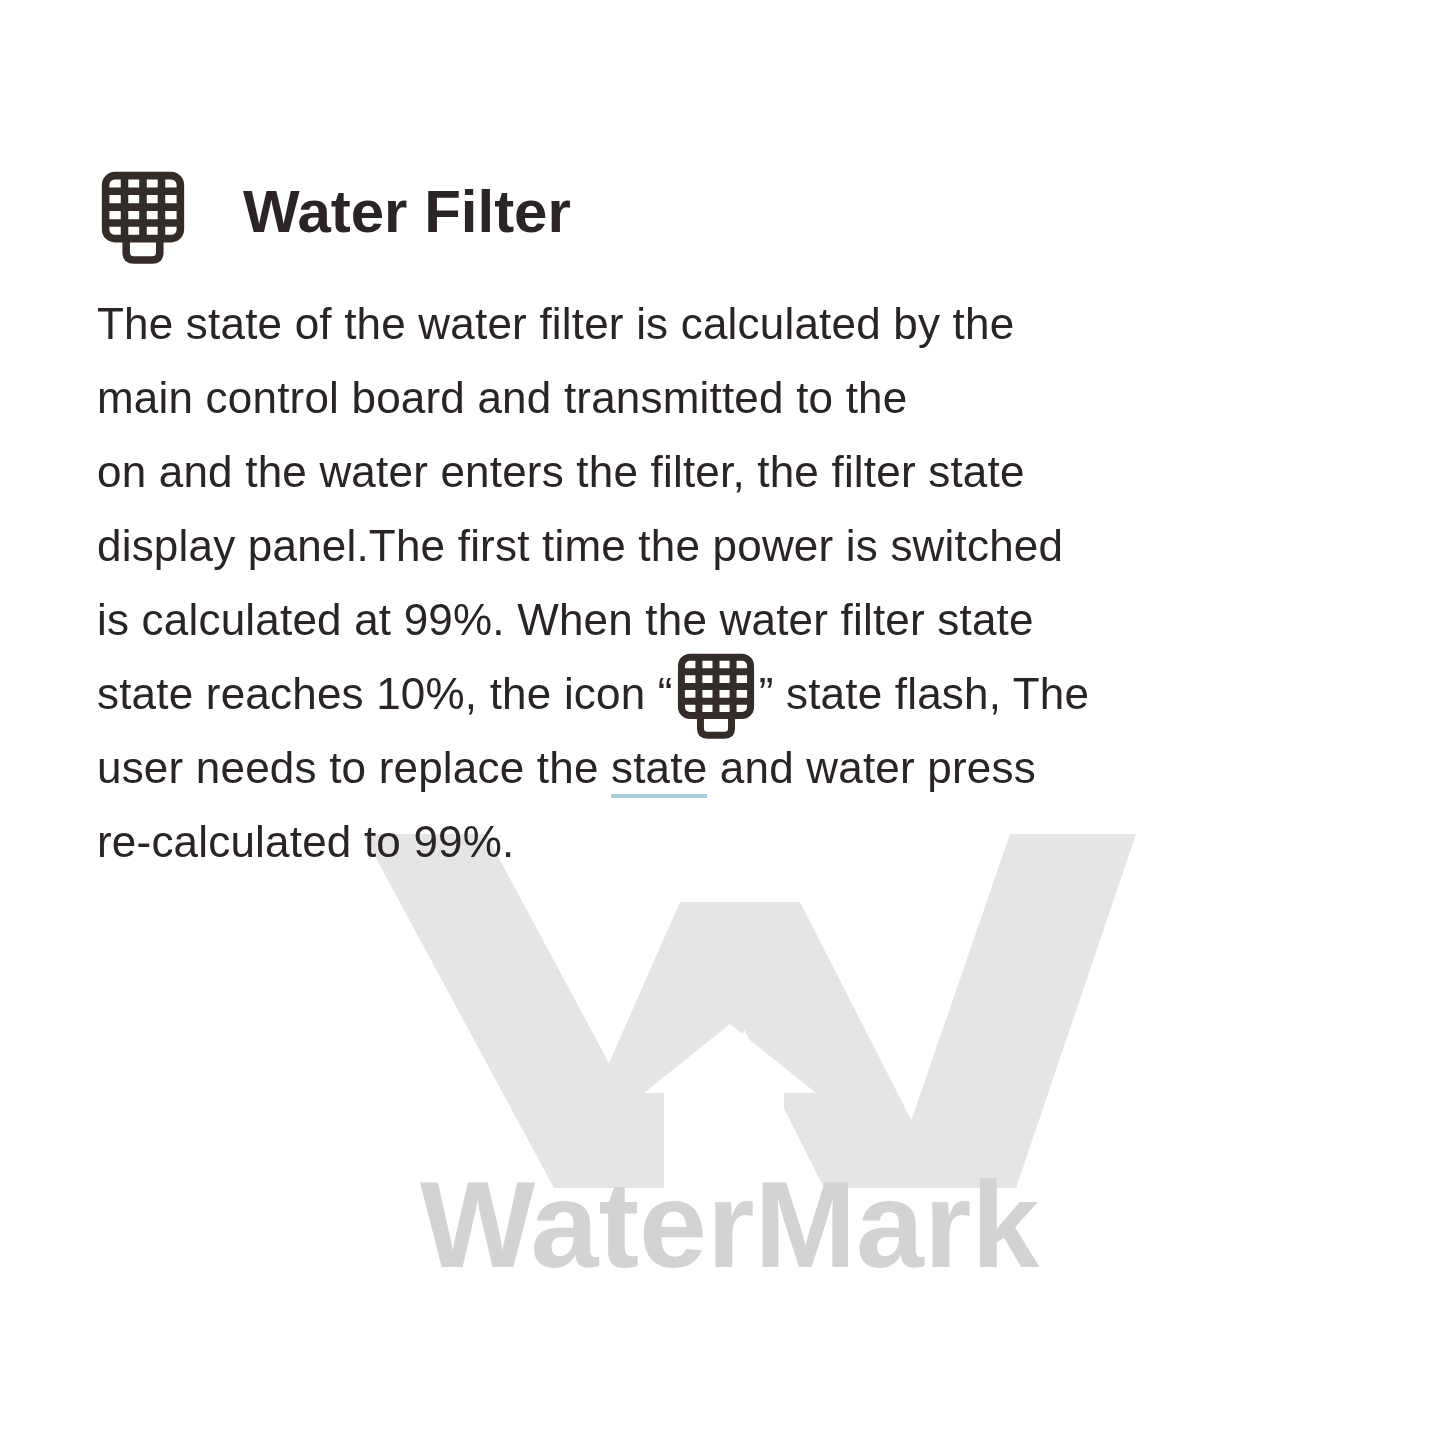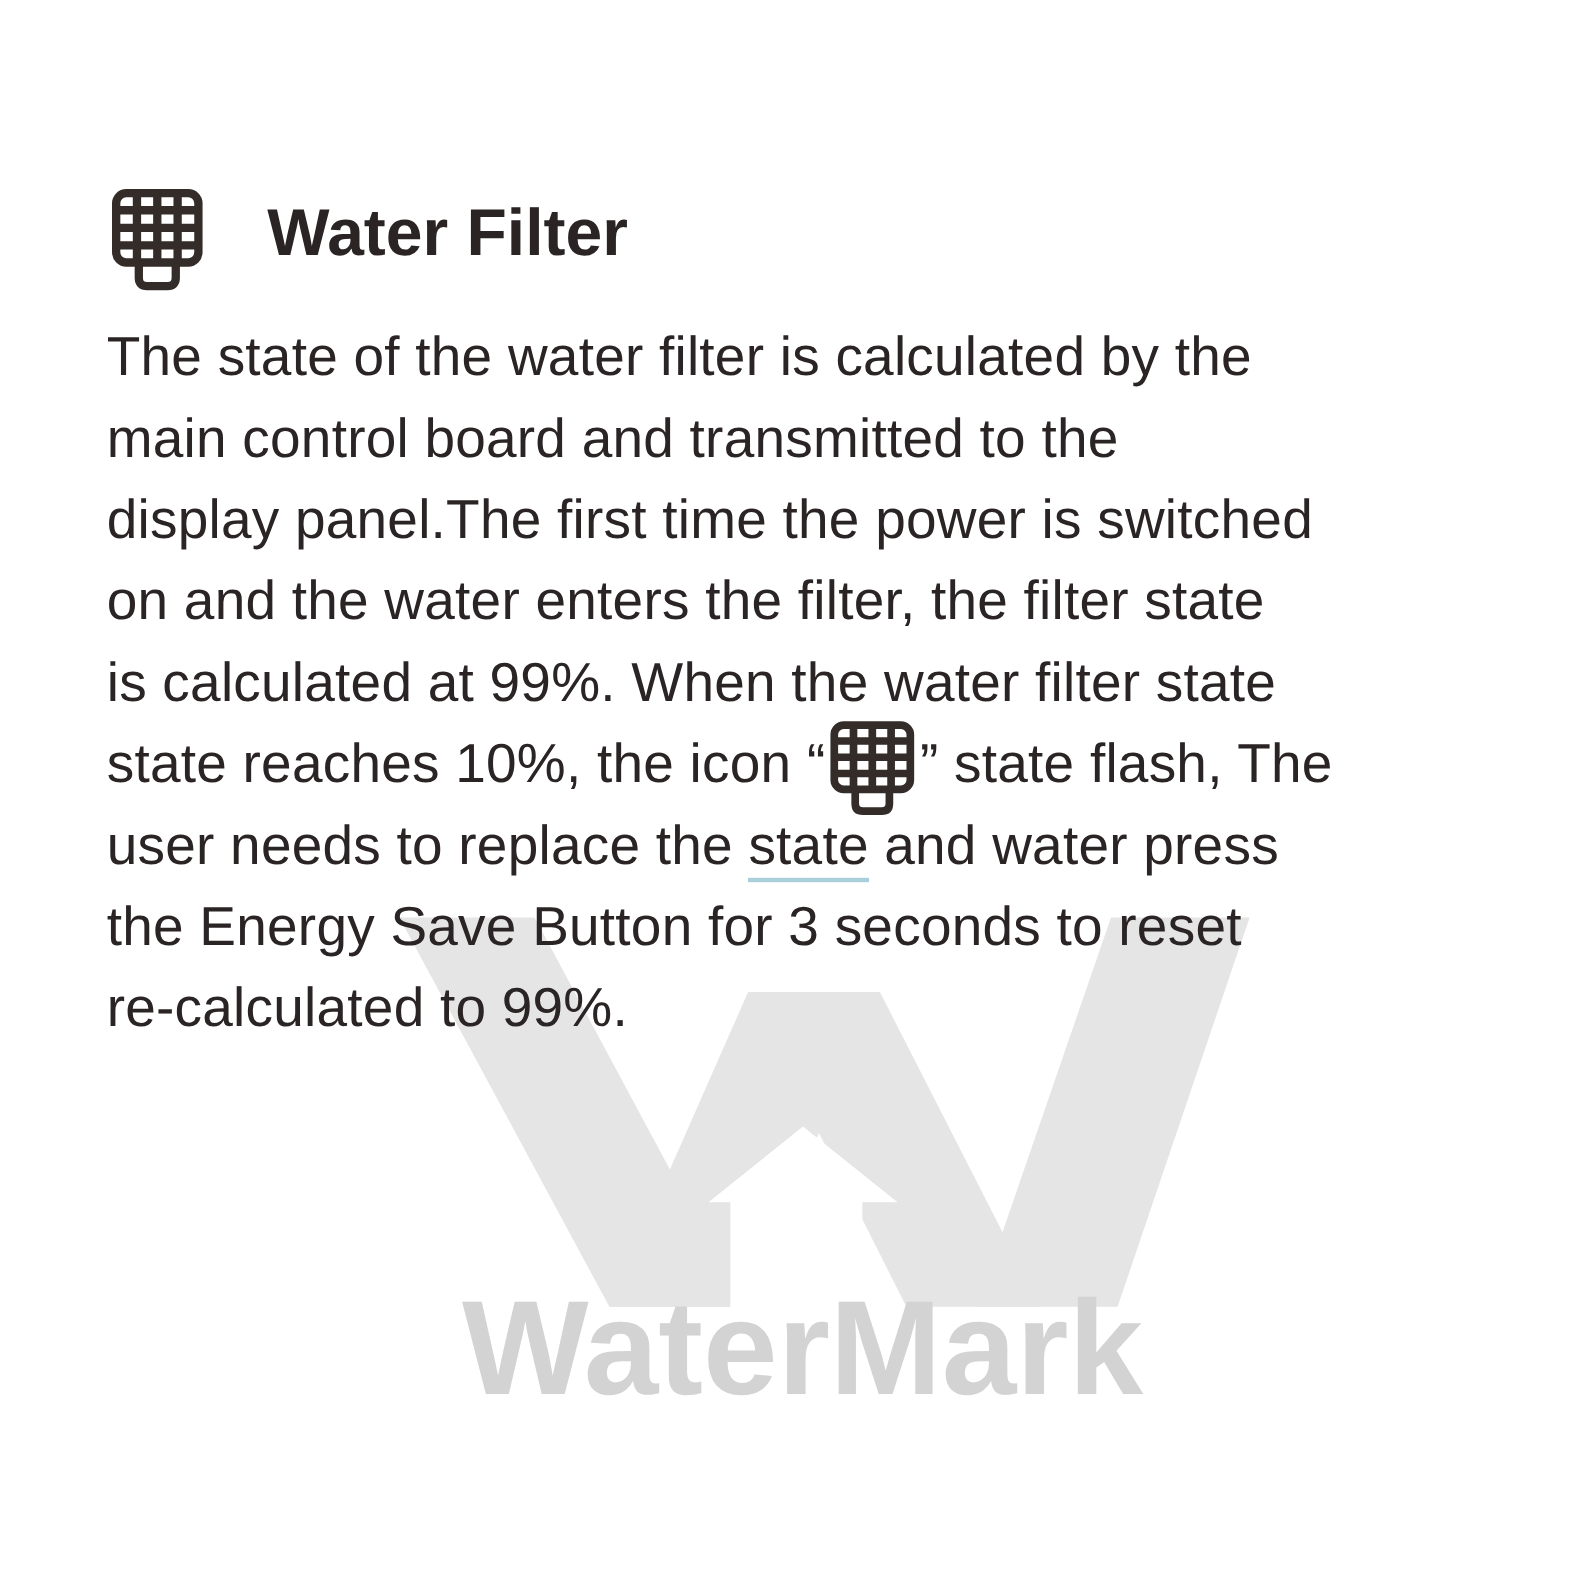--- a/index.html
+++ b/index.html
@@ -39,21 +39,21 @@
     position:absolute;left:243px;top:179px;
     font-size:60px;font-weight:700;line-height:1.1;
     color:var(--text-color);
     white-space:nowrap;
     text-align:center;
   }
   
   .paragraph{
     position:absolute;left:97px;top:287px;
     width:1300px;
-    font-size:50px;line-height:74px;
+    font-size:44px;line-height:74px;
     letter-spacing:0.2px;
     color:var(--text-color);
   }
   .line{
     height:74px;line-height:74px;
     white-space:nowrap;
   }
   .link{
     text-decoration:none;
     border-bottom:4px solid var(--link-underline);
@@ -97,33 +97,32 @@
       <line x1="7" y1="43" x2="93" y2="43"></line>
       <line x1="7" y1="62" x2="93" y2="62"></line>
       <path d="M 30 82 L 30 97 Q 30 106 39 106 L 61 106 Q 70 106 70 97 L 70 82"></path>
     </g>
   </svg></span>
   <h1 class="page-title">Water Filter</h1>
 
   <div class="paragraph">
       <div class="line"><span>The state of the water filter is calculated by the</span></div>
       <div class="line"><span>main control board and transmitted to the</span></div>
+      <div class="line"><span>on and the water enters the filter, the filter state</span></div>
       <div class="line"><span>display panel.The first time the power is switched</span></div>
-      <div class="line"><span>on and the water enters the filter, the filter state</span></div>
       <div class="line"><span>is calculated at 99%. When the water filter state</span></div>
       <div class="line"><span>state reaches 10%, the icon “</span><span class="icon-slot"><svg viewBox="0 0 100 112" xmlns="http://www.w3.org/2000/svg" aria-hidden="true">
     <g fill="none" stroke="#342c28" stroke-width="9" stroke-linejoin="round" stroke-linecap="round">
       <rect x="5.5" y="5.5" width="89" height="75" rx="11"></rect>
       <line x1="28" y1="7" x2="28" y2="79"></line>
       <line x1="50" y1="7" x2="50" y2="79"></line>
       <line x1="72" y1="7" x2="72" y2="79"></line>
       <line x1="7" y1="24" x2="93" y2="24"></line>
       <line x1="7" y1="43" x2="93" y2="43"></line>
       <line x1="7" y1="62" x2="93" y2="62"></line>
       <path d="M 30 82 L 30 97 Q 30 106 39 106 L 61 106 Q 70 106 70 97 L 70 82"></path>
     </g>
   </svg></span><span>” state flash, The</span></div>
       <div class="line"><span>user needs to replace the </span><span class="link">state</span><span> and water press</span></div>
-      <div class="line"><span>the Energy Save Button for 3 seconds to reset</span></div>
       <div class="line"><span>re-calculated to 99%.</span></div>
     </div>
 
 </div>
 
 </body></html>

